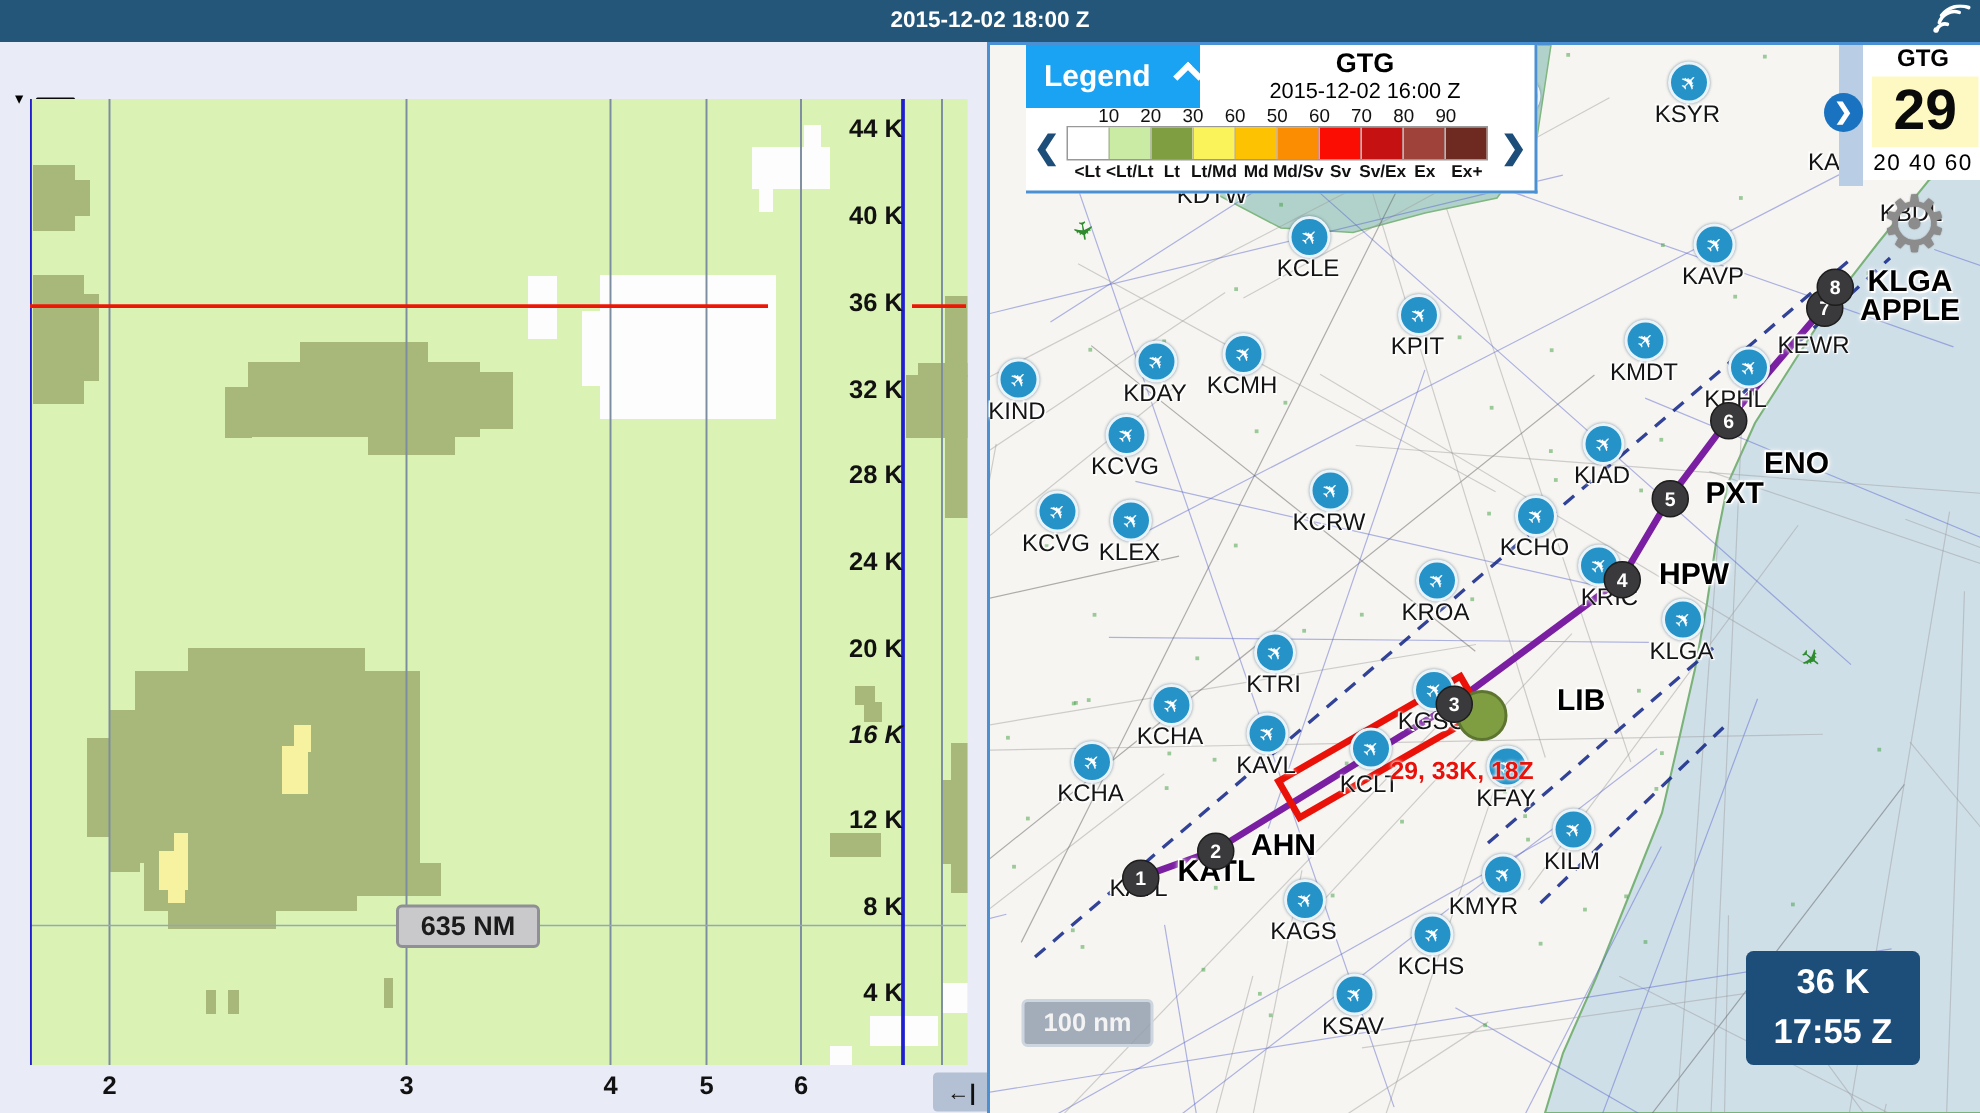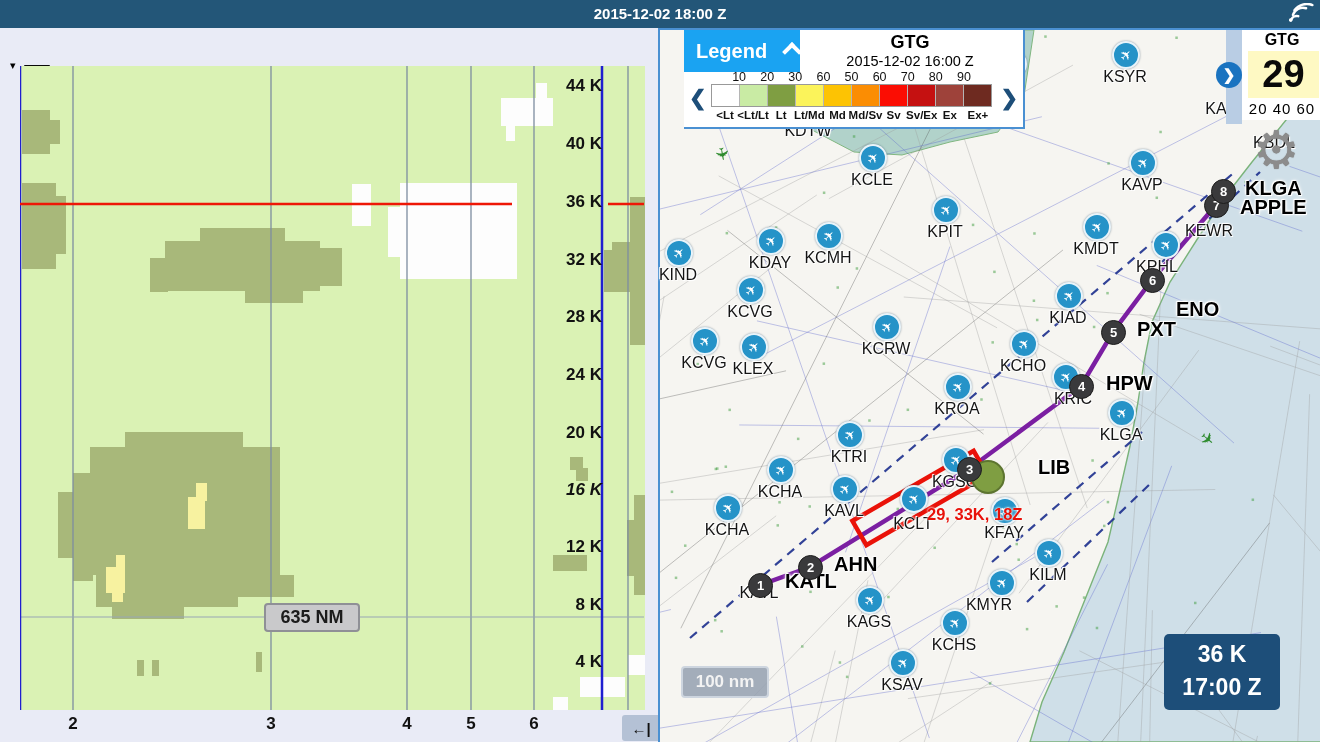--- a/index.html
+++ b/index.html
@@ -416,21 +416,21 @@
         <div class="abs wp-label" style="left: 580px; top: 166px;">APPLE</div>
         <div class="abs wp-circle" style="left: 551px; top: 149px;">8</div>
         <div class="abs wp-label" style="left: 585px; top: 147px;">KLGA</div>
       </div>
 
     <div class="abs" id="annotation">29, 33K, 18Z</div>
     <div class="abs" id="gear">⚙</div>
     <div class="abs" id="scale-box">100 nm</div>
     <div class="abs" id="status-box">
       <div>36 K</div>
-      <div>17:00 Z</div>
+      <div>17:55 Z</div>
     </div>
 
     <div class="abs" id="legend">
       <div class="abs" id="legend-btn">
         <span>Legend</span>
         <span class="chev-up"></span>
       </div>
       <div class="abs" id="legend-title">GTG</div>
       <div class="abs" id="legend-sub">2015-12-02 16:00 Z</div>
       <div class="abs" id="legend-bar">

